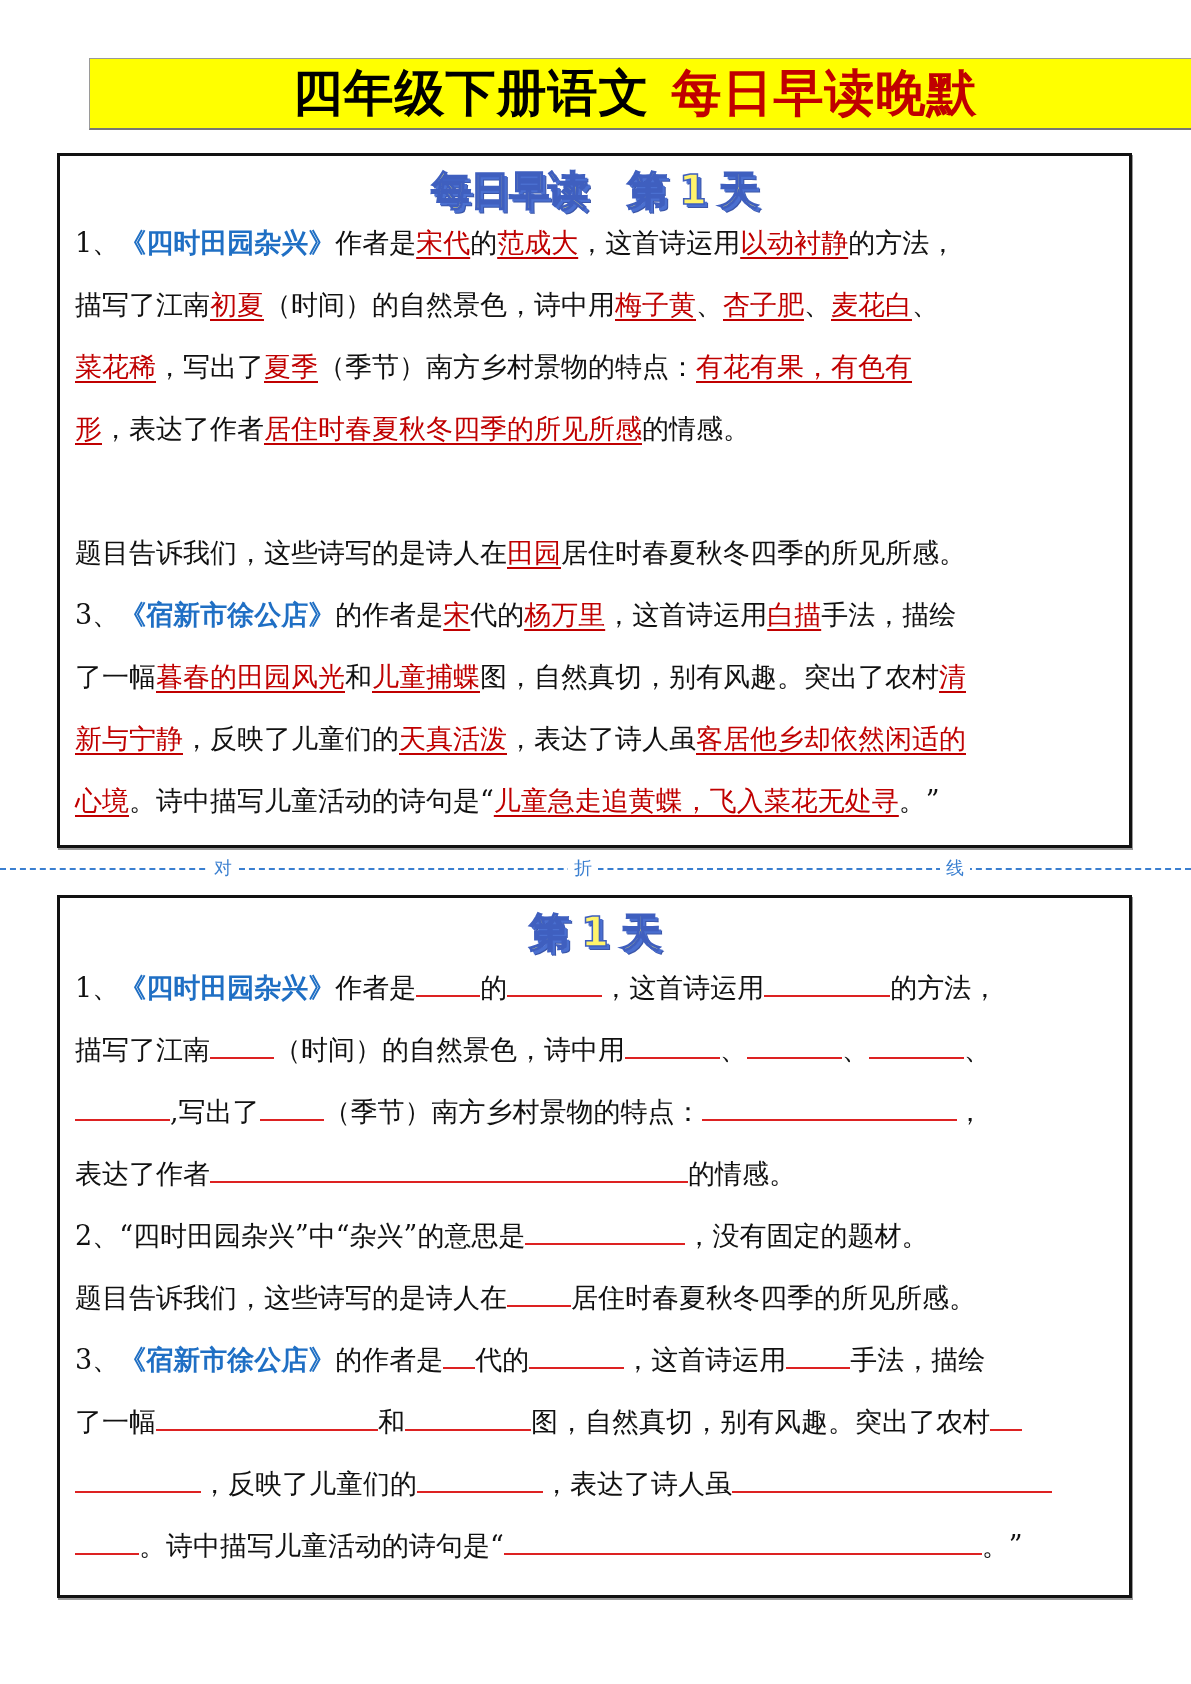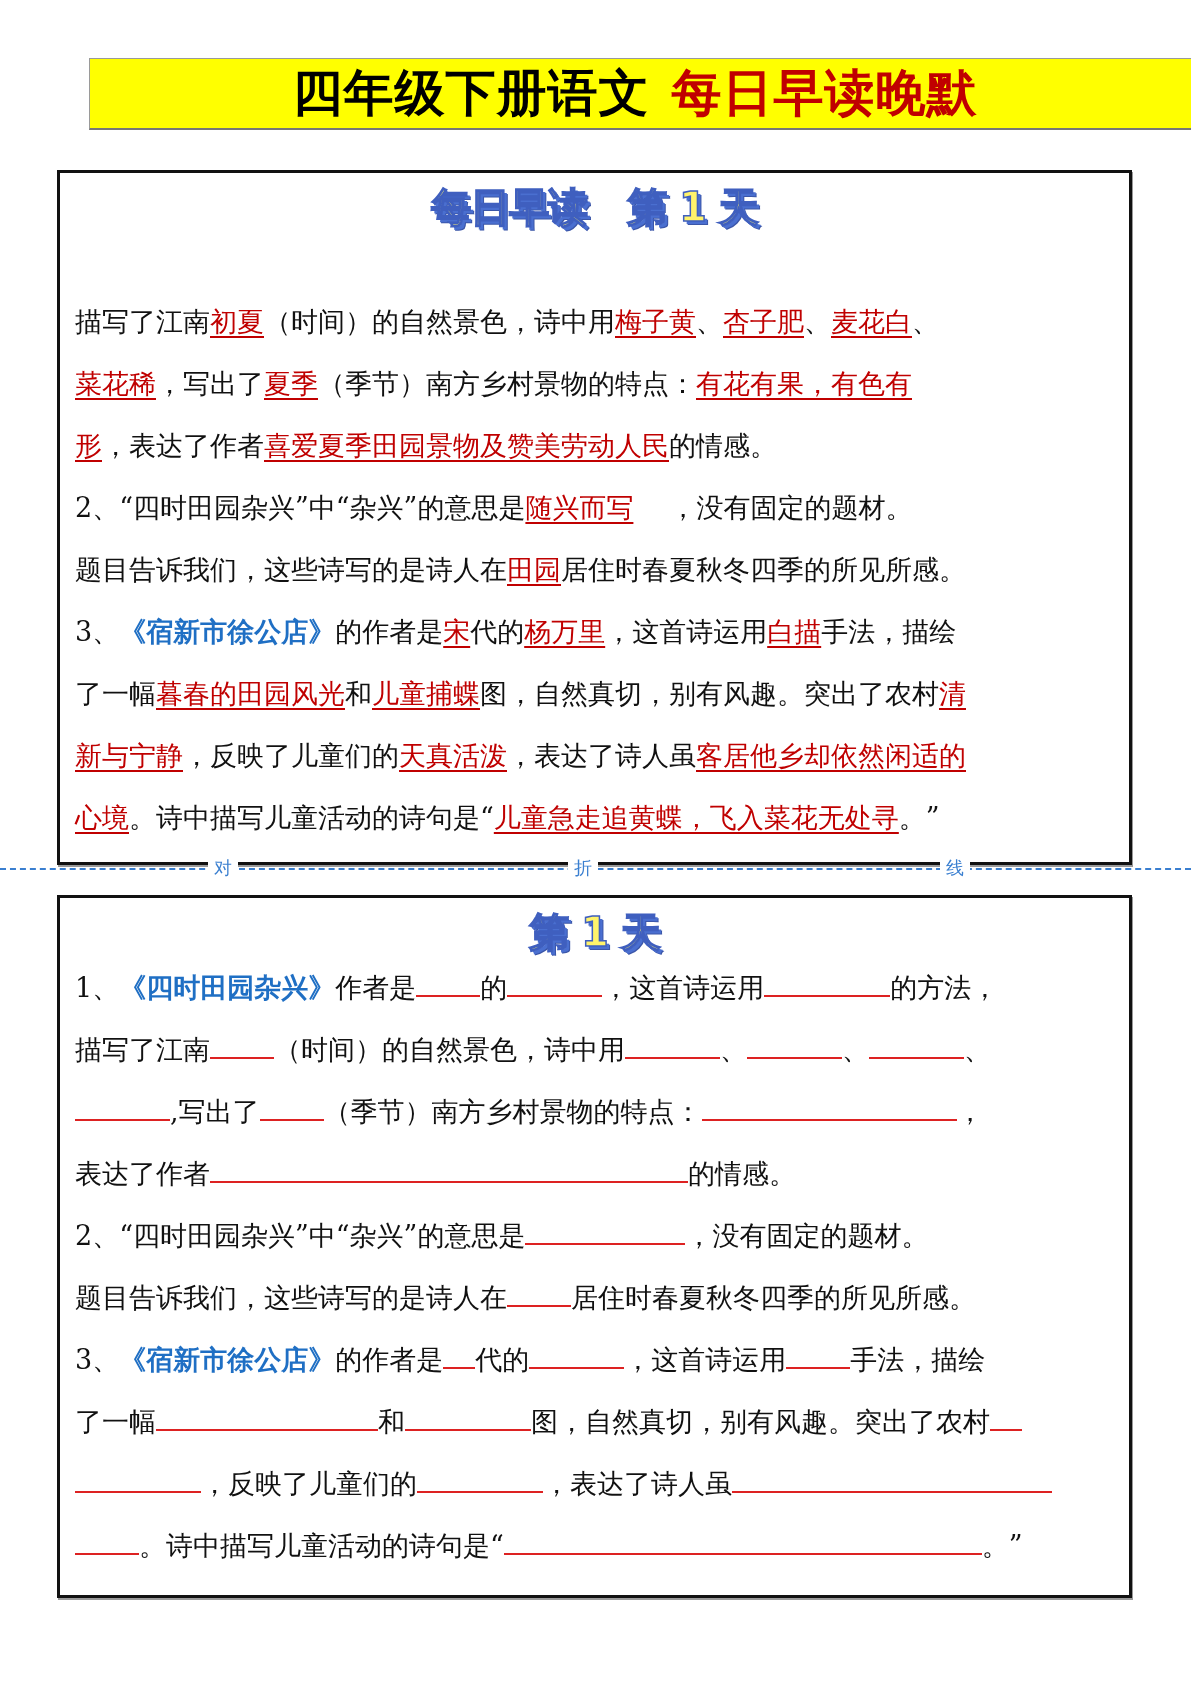--- a/index.html
+++ b/index.html
@@ -14,21 +14,21 @@
     font-size: 50px; letter-spacing: 1px; white-space: nowrap;
   }
   .title-banner .t-black { color: #000; }
   .title-banner .t-red { color: #c00000; margin: 16px 22px; }
 
   .card {
     position: absolute; left: 57px; width: 1075px; box-sizing: border-box;
     border: 3px solid #111; background: #fff;
     box-shadow: 1px 2px 0 #999;
   }
-  .card.top { top: 153px; height: 695px; margin-top: 17px; }
+  .card.top { top: 153px; height: 695px; }
   .card.bottom { top: 895px; height: 703px; }
 
   .card-heading {
     position: absolute; left: 0; right: 0; top: 8px; height: 52px;
     display: flex; justify-content: center; align-items: center; gap: 40px;
     font-family: "DejaVu Sans", "Liberation Sans", sans-serif; font-weight: bold;
     font-size: 40px; letter-spacing: -1px;
   }
   .card-heading span {
     color: #fff36b;
@@ -61,31 +61,31 @@
   <span class="t-black">四年级下册语文</span>
   <span class="t-red">每日早读晚默</span>
 </div>
 
 <div class="card top">
   <div class="card-heading">
     <span>每日早读</span>
     <span>第 1 天</span>
   </div>
 
+  <div class="line" style="top:67px">
+    <span>1、</span><span class="blue">《四时田园杂兴》</span><span>作者是</span><span class="ans">宋代</span><span>的</span><span class="ans">范成大</span><span>，这首诗运用</span><span class="ans">以动衬静</span><span>的方法，</span>
+  </div>
   <div class="line" style="top:129px">
     <span>描写了江南</span><span class="ans">初夏</span><span>（时间）的自然景色，诗中用</span><span class="ans">梅子黄</span><span>、</span><span class="ans">杏子肥</span><span>、</span><span class="ans">麦花白</span><span>、</span>
   </div>
   <div class="line" style="top:191px">
     <span class="ans">菜花稀</span><span>，写出了</span><span class="ans">夏季</span><span>（季节）南方乡村景物的特点：</span><span class="ans">有花有果，有色有</span>
   </div>
   <div class="line" style="top:253px">
-    <span class="ans">形</span><span>，表达了作者</span><span class="ans">喜爱夏季田园景物及赞美劳动人民</span><span>的情感。</span>
-  </div>
-  <div class="line" style="top:315px">
-    <span>2、“四时田园杂兴”中“杂兴”的意思是</span><span class="ans" style="padding-right:36px">随兴而写</span><span>，没有固定的题材。</span>
+    <span class="ans">形</span><span>，表达了作者</span><span class="ans">居住时春夏秋冬四季的所见所感</span><span>的情感。</span>
   </div>
   <div class="line" style="top:377px">
     <span>题目告诉我们，这些诗写的是诗人在</span><span class="ans">田园</span><span>居住时春夏秋冬四季的所见所感。</span>
   </div>
   <div class="line" style="top:439px">
     <span>3、</span><span class="blue">《宿新市徐公店》</span><span>的作者是</span><span class="ans">宋</span><span>代的</span><span class="ans">杨万里</span><span>，这首诗运用</span><span class="ans">白描</span><span>手法，描绘</span>
   </div>
   <div class="line" style="top:501px">
     <span>了一幅</span><span class="ans">暮春的田园风光</span><span>和</span><span class="ans">儿童捕蝶</span><span>图，自然真切，别有风趣。突出了农村</span><span class="ans">清</span>
   </div>

